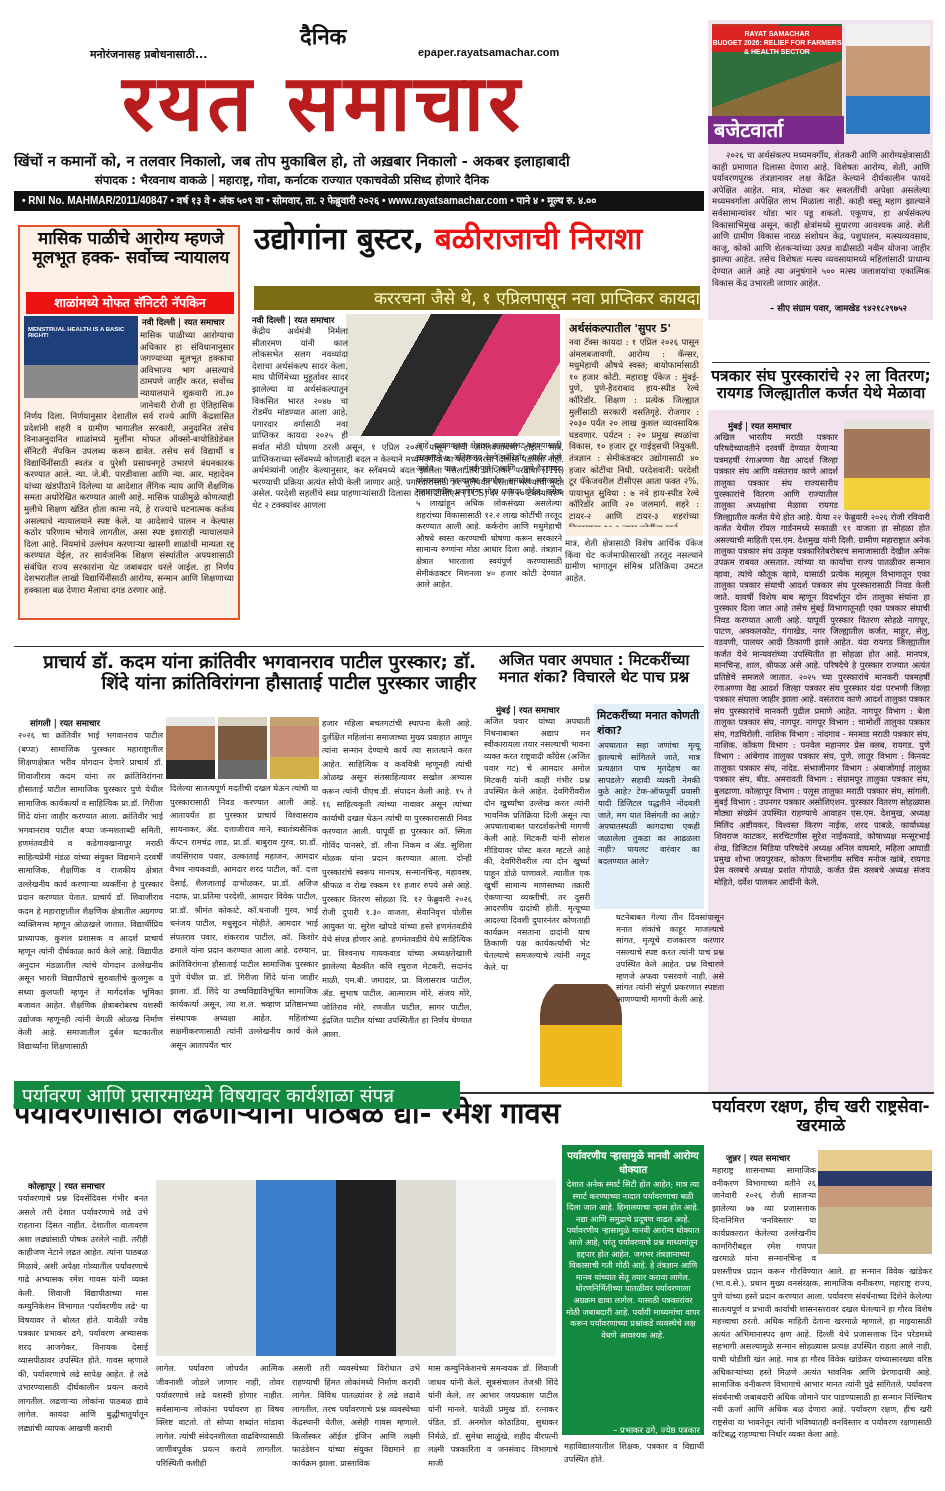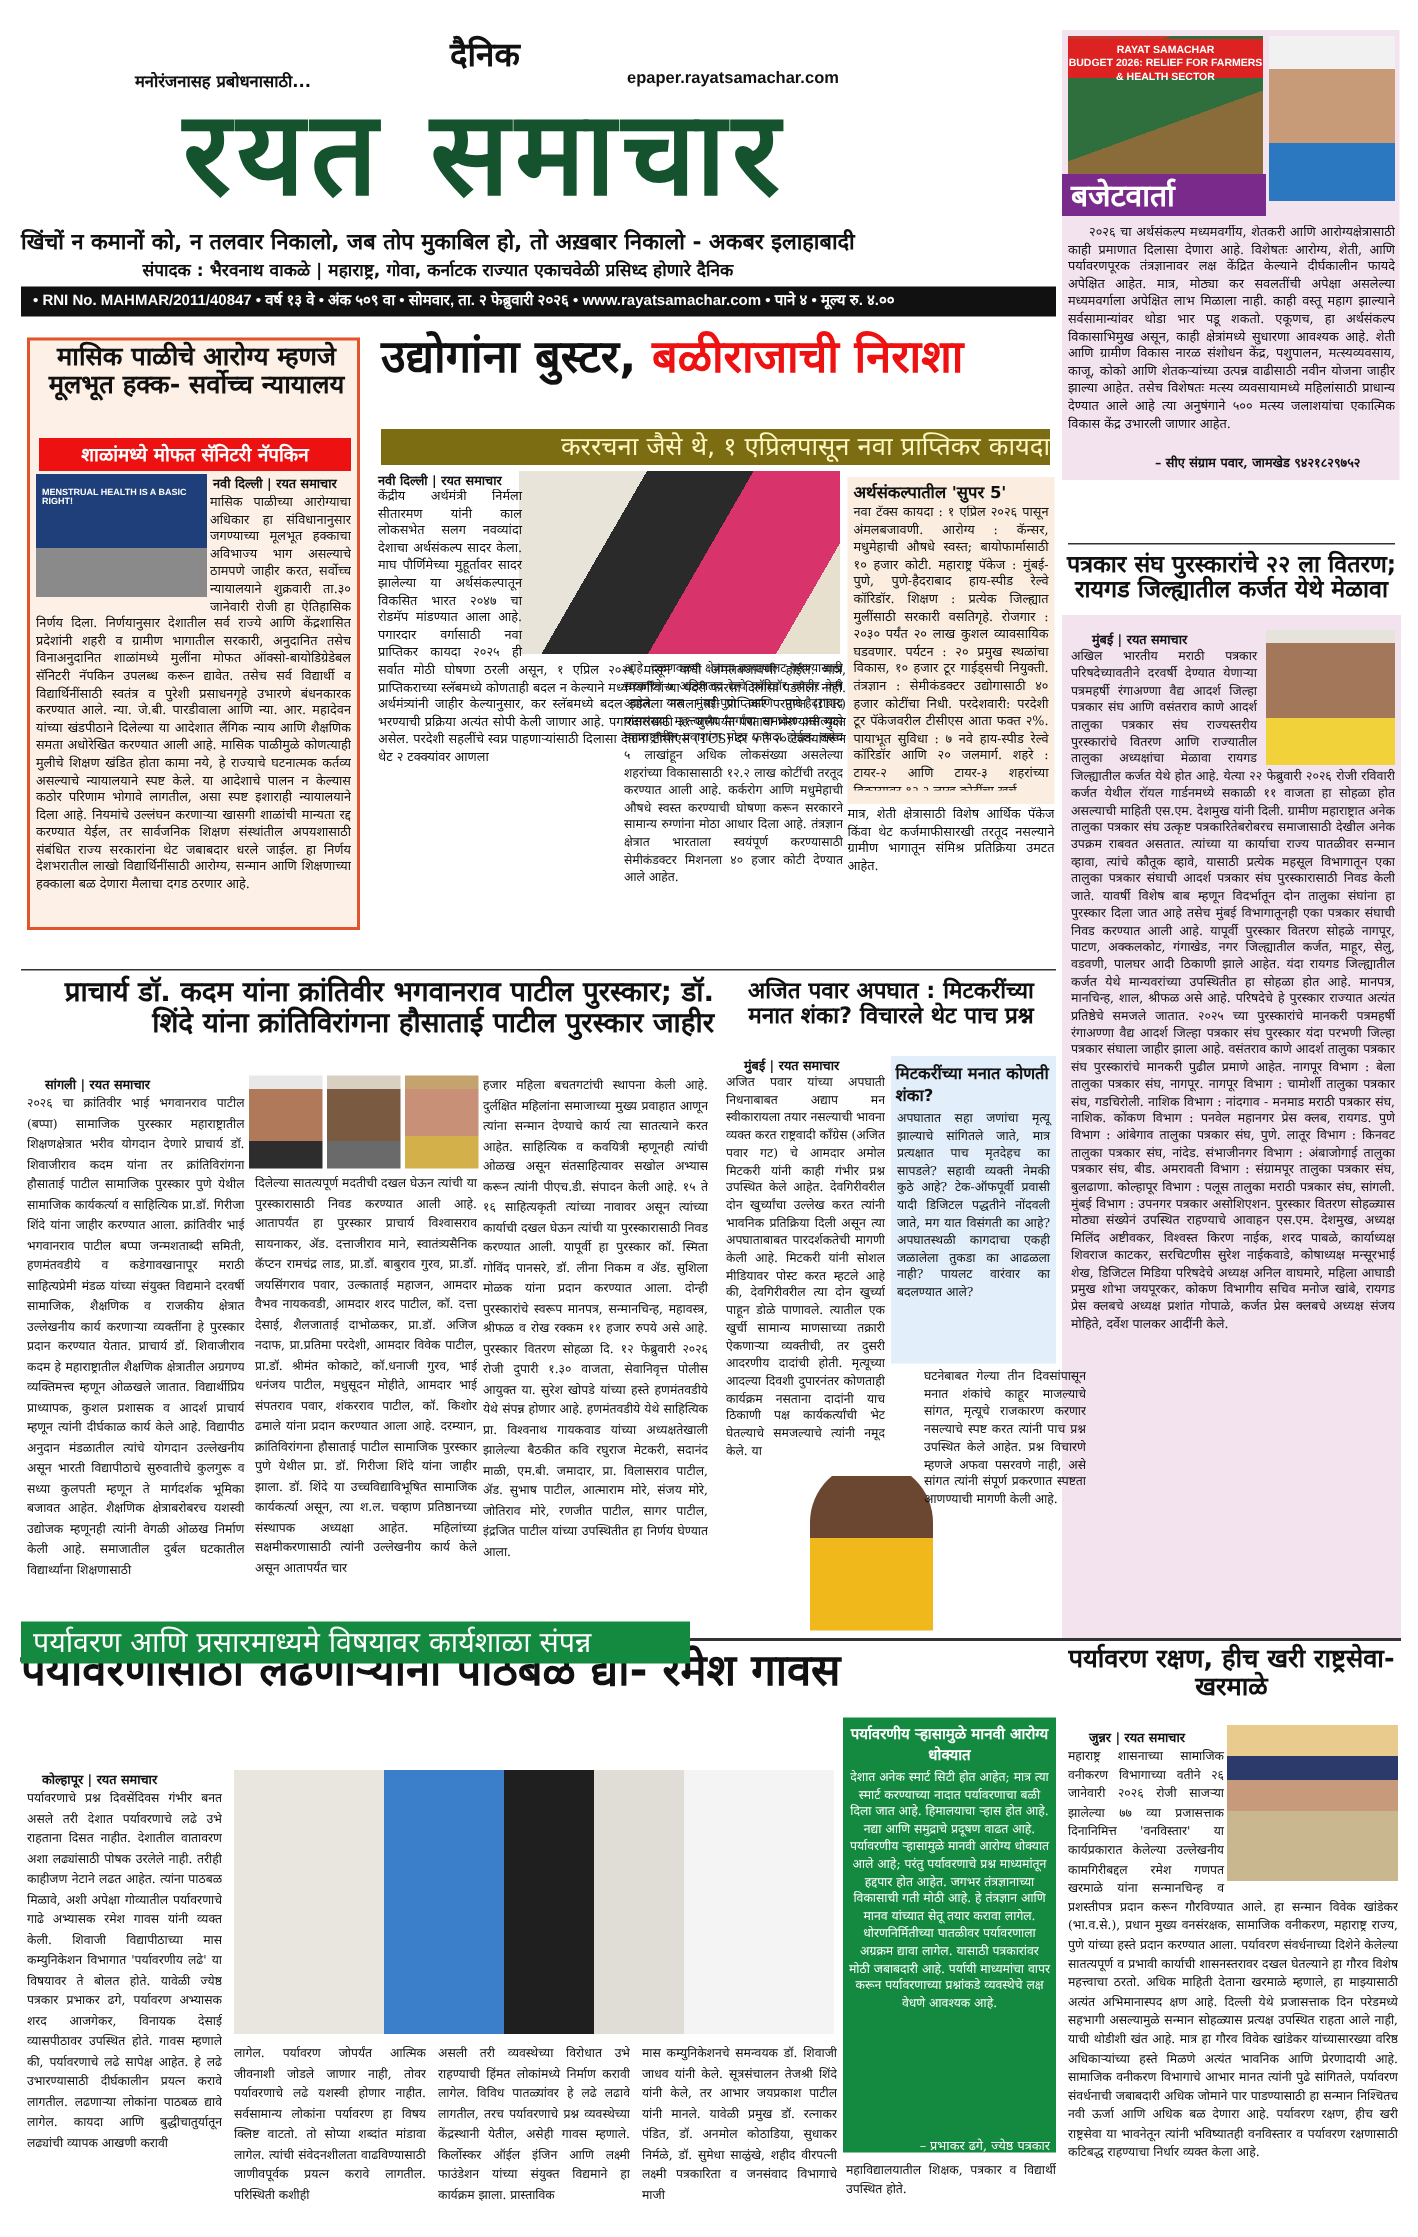--- a/index.html
+++ b/index.html
@@ -1,21 +1,21 @@
 <!DOCTYPE html>
 <html><head>
 <meta charset="utf-8">
 <style>
 *{box-sizing:border-box;margin:0;padding:0}
 body{width:945px;height:1491px;background:#fff;font-family:"DejaVu Serif",serif;color:#111;position:relative;overflow:hidden}
 .abs{position:absolute}
 .mast-dainik{left:300px;top:20px;font:bold 22px "DejaVu Sans",sans-serif}
 .mast-tag{left:90px;top:46px;font:bold 11px "DejaVu Sans",sans-serif}
 .mast-url{left:418px;top:46px;font:bold 11px "Liberation Sans",sans-serif}
-.mast-logo{left:122px;top:60px;font:bold 78px "DejaVu Sans",sans-serif;color:#14532d;letter-spacing:4px;line-height:86px}
+.mast-logo{left:122px;top:60px;font:bold 78px "DejaVu Sans",sans-serif;color:#b91c1c;letter-spacing:4px;line-height:86px}
 .mast-quote{left:14px;top:150px;font:bold 14.5px "DejaVu Sans",sans-serif;white-space:nowrap}
 .mast-editor{left:95px;top:172px;font:bold 11.5px "DejaVu Sans",sans-serif;white-space:nowrap}
 .infobar{left:14px;top:191px;width:690px;height:20px;background:#111;color:#fff;font:bold 10px "Liberation Sans",sans-serif;line-height:20px;padding-left:8px;white-space:nowrap;overflow:hidden}
 .txt{font-size:8.5px;line-height:11.6px;text-align:justify;overflow:hidden}
 .txt p{text-indent:14px}
 .dateline{font-weight:bold;font-size:8.5px}
 .photo{background:linear-gradient(135deg,#b9a58a,#6f5a44 50%,#c9b08c);display:flex;align-items:center;justify-content:center;color:#fff;font:9px "DejaVu Sans",sans-serif}
 .hl{font-family:"DejaVu Sans",sans-serif;font-weight:bold;line-height:1.12}
 
 .budget-box{left:708px;top:20px;width:225px;height:300px;background:#f3e3ee}

